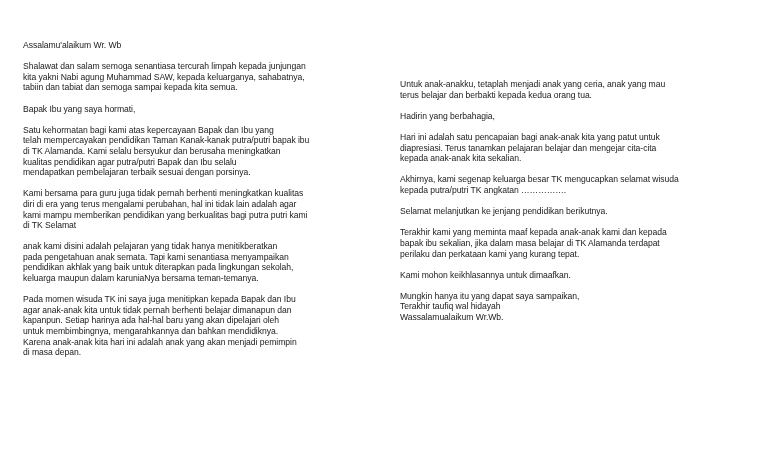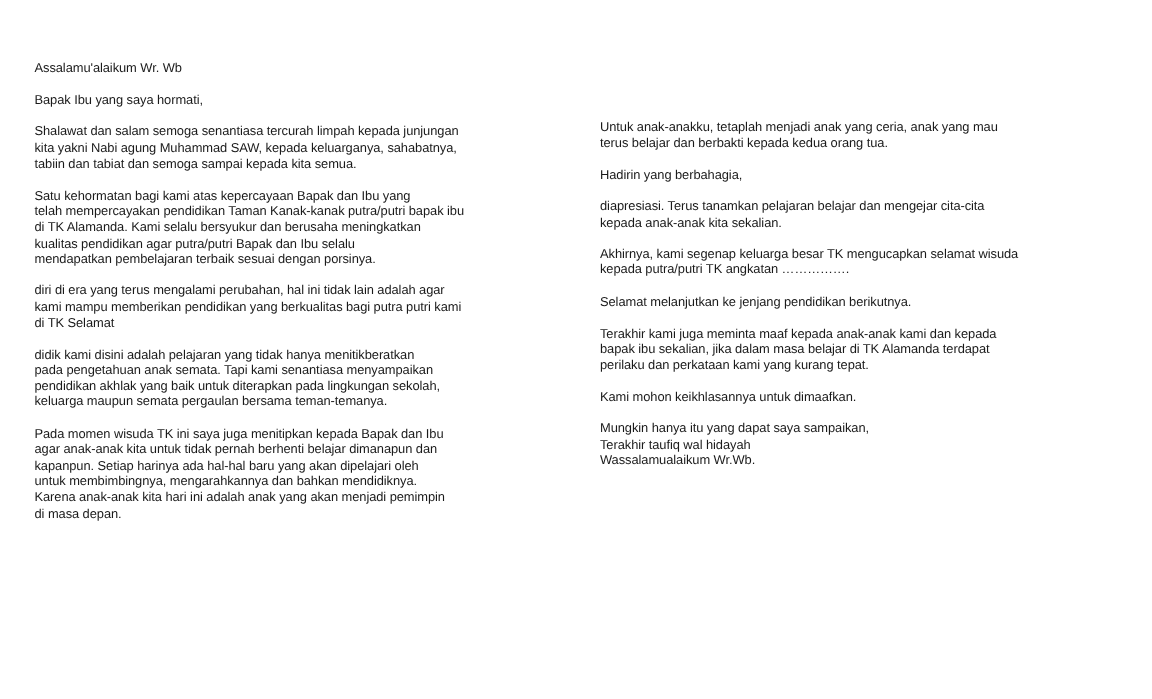--- a/index.html
+++ b/index.html
@@ -12,75 +12,77 @@
   .line { display: block; white-space: nowrap; }
 </style>
 </head>
 <body>
 
 <div class="col left" id="left">
     <p class="para">
       <span class="line">Assalamu'alaikum Wr. Wb</span>
     </p>
     <p class="para">
-      <span class="line">Bapak Ibu yang saya hormati,</span>
-    </p>
-    <p class="para">
       <span class="line">Shalawat dan salam semoga senantiasa tercurah limpah kepada junjungan</span>
       <span class="line">kita yakni Nabi agung Muhammad SAW, kepada keluarganya, sahabatnya,</span>
       <span class="line">tabiin dan tabiat dan semoga sampai kepada kita semua.</span>
+    </p>
+    <p class="para">
+      <span class="line">Bapak Ibu yang saya hormati,</span>
     </p>
     <p class="para">
       <span class="line"> Satu kehormatan bagi kami atas kepercayaan Bapak dan Ibu yang</span>
       <span class="line">telah mempercayakan pendidikan Taman Kanak-kanak putra/putri bapak ibu</span>
       <span class="line">di TK Alamanda. Kami selalu bersyukur dan berusaha meningkatkan</span>
       <span class="line">kualitas pendidikan agar putra/putri Bapak dan Ibu selalu</span>
       <span class="line">mendapatkan pembelajaran terbaik sesuai dengan porsinya.</span>
     </p>
     <p class="para">
+      <span class="line">Kami bersama para guru juga tidak pernah berhenti meningkatkan kualitas</span>
       <span class="line">diri di era yang terus mengalami perubahan, hal ini tidak lain adalah agar</span>
       <span class="line">kami mampu memberikan pendidikan yang berkualitas bagi putra putri kami</span>
       <span class="line">di TK Selamat</span>
     </p>
     <p class="para">
-      <span class="line">didik kami disini adalah pelajaran yang tidak hanya menitikberatkan</span>
+      <span class="line">anak kami disini adalah pelajaran yang tidak hanya menitikberatkan</span>
       <span class="line">pada pengetahuan anak semata. Tapi kami senantiasa menyampaikan</span>
       <span class="line">pendidikan akhlak yang baik untuk diterapkan pada lingkungan sekolah,</span>
-      <span class="line">keluarga maupun semata pergaulan bersama teman-temanya.</span>
+      <span class="line">keluarga maupun dalam karuniaNya bersama teman-temanya.</span>
     </p>
     <p class="para">
       <span class="line">Pada momen wisuda TK ini saya juga menitipkan kepada Bapak dan Ibu</span>
       <span class="line">agar anak-anak kita untuk tidak pernah berhenti belajar dimanapun dan</span>
       <span class="line">kapanpun. Setiap harinya ada hal-hal baru yang akan dipelajari oleh</span>
       <span class="line">untuk membimbingnya, mengarahkannya dan bahkan mendidiknya.</span>
       <span class="line">Karena anak-anak kita hari ini adalah anak yang akan menjadi pemimpin</span>
       <span class="line">di masa depan.</span>
     </p>
   </div>
 <div class="col right" id="right">
     <p class="para">
       <span class="line">Untuk anak-anakku, tetaplah menjadi anak yang ceria, anak yang mau</span>
       <span class="line">terus belajar dan berbakti kepada kedua orang tua.</span>
     </p>
     <p class="para">
       <span class="line">Hadirin yang berbahagia,</span>
     </p>
     <p class="para">
+      <span class="line">Hari ini adalah satu pencapaian bagi anak-anak kita yang patut untuk</span>
       <span class="line">diapresiasi. Terus tanamkan pelajaran belajar dan mengejar cita-cita</span>
       <span class="line">kepada anak-anak kita sekalian.</span>
     </p>
     <p class="para">
       <span class="line">Akhirnya, kami segenap keluarga besar TK mengucapkan selamat wisuda</span>
       <span class="line">kepada putra/putri TK angkatan …………….</span>
     </p>
     <p class="para">
       <span class="line">Selamat melanjutkan ke jenjang pendidikan berikutnya.</span>
     </p>
     <p class="para">
-      <span class="line">Terakhir kami juga meminta maaf kepada anak-anak kami dan kepada</span>
+      <span class="line">Terakhir kami yang meminta maaf kepada anak-anak kami dan kepada</span>
       <span class="line">bapak ibu sekalian, jika dalam masa belajar di TK Alamanda terdapat</span>
       <span class="line">perilaku dan perkataan kami yang kurang tepat.</span>
     </p>
     <p class="para">
       <span class="line">Kami mohon keikhlasannya untuk dimaafkan.</span>
     </p>
     <p class="para">
       <span class="line">Mungkin hanya itu yang dapat saya sampaikan,</span>
       <span class="line">Terakhir taufiq wal hidayah</span>
       <span class="line">Wassalamualaikum Wr.Wb.</span>

